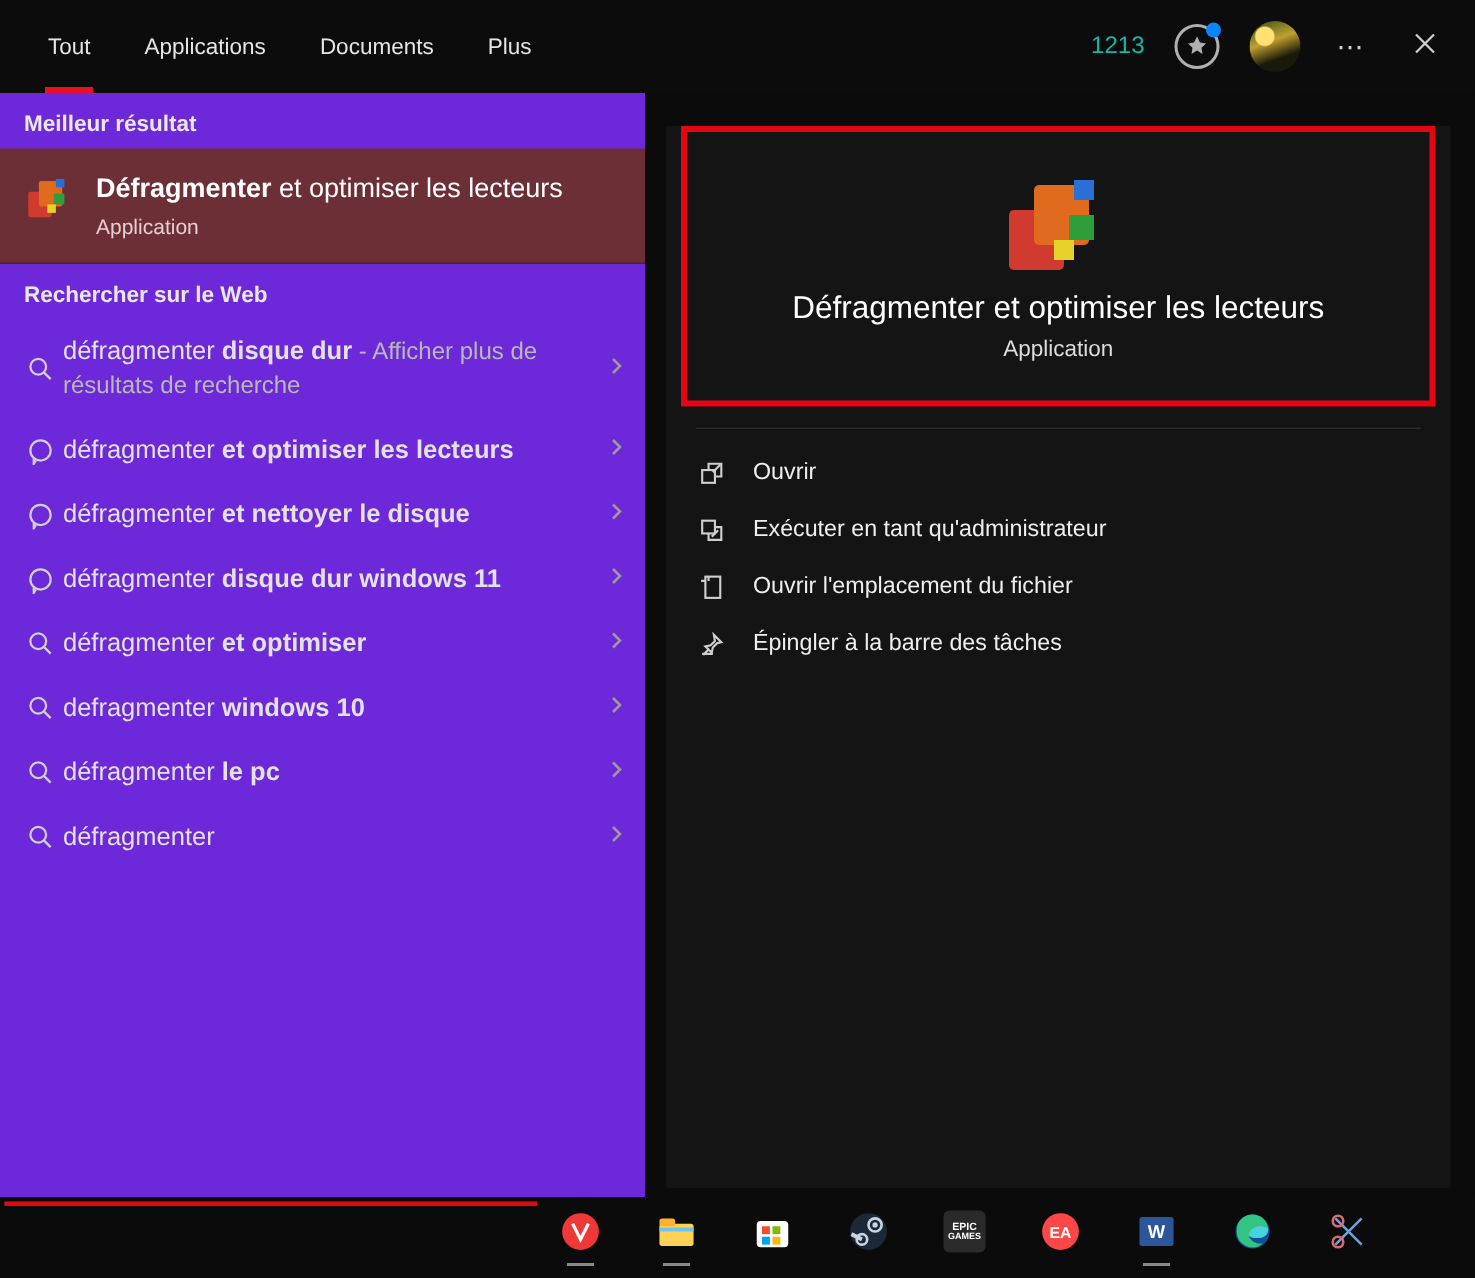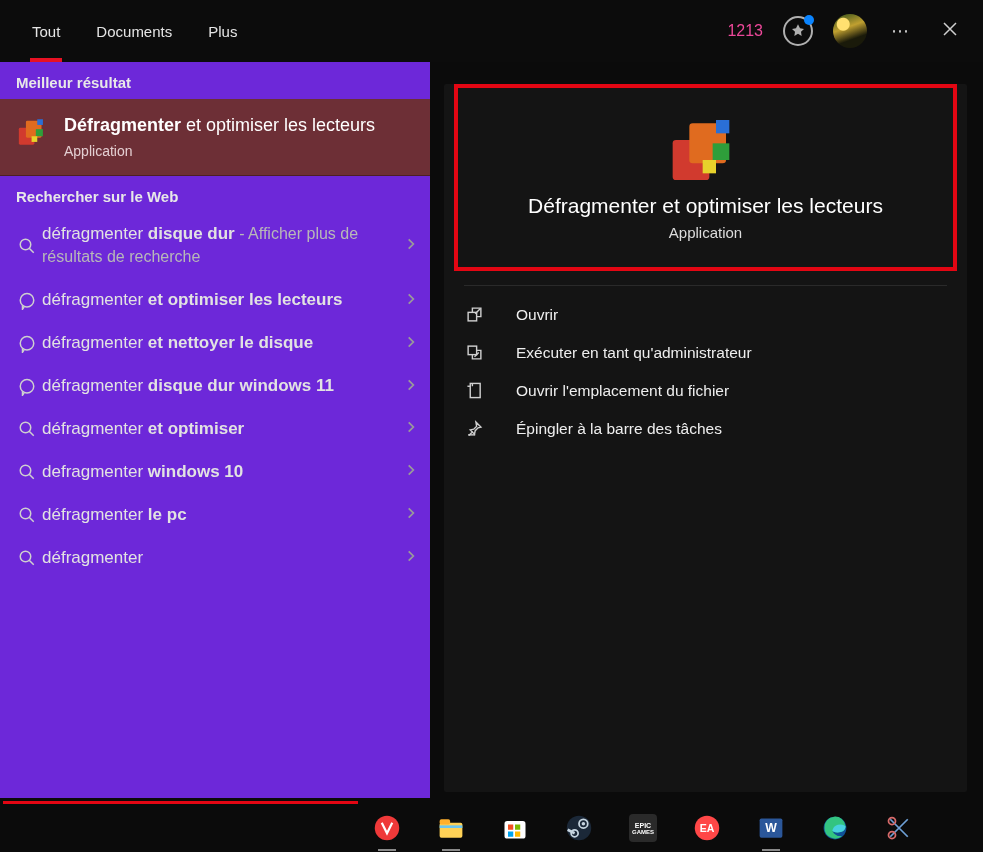--- a/index.html
+++ b/index.html
@@ -15,21 +15,21 @@
     padding: 0 18px; height: 100%; display: flex; align-items: center;
     font-size: 15px; color: #e5e5e5; cursor: pointer; position: relative;
   }
   .tab.active::after {
     content: ""; position: absolute; left: 16px; right: 16px; bottom: 0;
     height: 4px; background: #e81123;
   }
   .tab .chev { margin-left: 6px; }
   .header-spacer { flex: 1; }
   .header-right { display: flex; align-items: center; gap: 20px; }
-  .points { font-size: 16px; color: #ec4899; }
+  .points { font-size: 16px; color: #14b8a6; }
   .badge-circle {
     width: 30px; height: 30px; border: 2px solid #b0b0b0; border-radius: 50%;
     display: flex; align-items: center; justify-content: center; position: relative;
   }
   .badge-circle svg { width: 16px; height: 16px; fill: #b0b0b0; }
   .badge-dot { position: absolute; top: -3px; right: -3px; width: 10px; height: 10px; background: #0a84ff; border-radius: 50%; }
   .avatar {
     width: 34px; height: 34px; border-radius: 50%;
     background:
       radial-gradient(circle at 30% 30%, #ffe070 0 6px, transparent 7px),
@@ -71,56 +71,59 @@
   .hero {
     border: 4px solid #e30613; margin: 8px 10px 14px; padding: 22px 10px 26px;
     display: flex; flex-direction: column; align-items: center; text-align: center;
   }
   .hero-icon { width: 80px; height: 70px; margin-bottom: 14px; }
   .hero-title { font-size: 21px; color: #fff; }
   .hero-sub { font-size: 15px; color: #dcdcdc; margin-top: 6px; }
   .divider { height: 1px; background: #2a2a2a; margin: 0 20px 10px; }
 
   .action {
-    display: flex; gap: 32px; padding: 10px 20px; cursor: pointer;
+    display: flex; align-items: center; gap: 18px; padding: 10px 20px; cursor: pointer;
     font-size: 15.5px; color: #eee;
   }
   .action .aic { width: 20px; display: flex; justify-content: center; }
   .action .aic svg { width: 17px; height: 17px; }
 
   
   .searchbar-wrap {
     position: absolute; left: 3px; bottom: 3px; width: 355px; height: 48px;
     border: 3px solid #e30613; background: #202020; display: flex; align-items: center;
     padding: 0 12px; gap: 10px;
   }
   .searchbar-wrap svg { width: 20px; height: 20px; }
   .search-text { font-size: 17px; line-height: 1.2; color: #888; }
   .search-text .typed { color: #fff; }
 
   
   .taskbar {
     position: absolute; left: 0; right: 0; bottom: 0; height: 48px;
-    background: #0b0b0b; display: flex; align-items: center; padding-left: 370px; gap: 30px;
+    background: #0b0b0b; display: flex; padding-left: 370px; gap: 30px;
   }
   .tb-item { width: 34px; height: 34px; display: flex; align-items: center; justify-content: center; position: relative; cursor: pointer; }
   .tb-underline::after { content: ""; position: absolute; bottom: -6px; left: 8px; right: 8px; height: 2px; background: #8a8a8a; }
   .tb-item svg, .tb-item .blk { width: 28px; height: 28px; }
   .blk { border-radius: 4px; }
 
   
   .defrag-svg rect { }
 </style>
 </head>
 <body>
 
 <div class="header">
   <div class="tabs">
     <div class="tab active">
         <span>Tout</span>
+      </div>
+    <div class="tab">
+        <span>Applications</span>
       </div>
     <div class="tab">
         <span>Documents</span>
       </div>
     <div class="tab">
       <span>Plus</span>
       <span class="chev">
         <svg viewBox="0 0 12 12">
             <path d="M1 3l5 5 5-5" fill="none" stroke="#cfcfcf" stroke-width="2"></path>
           </svg>

